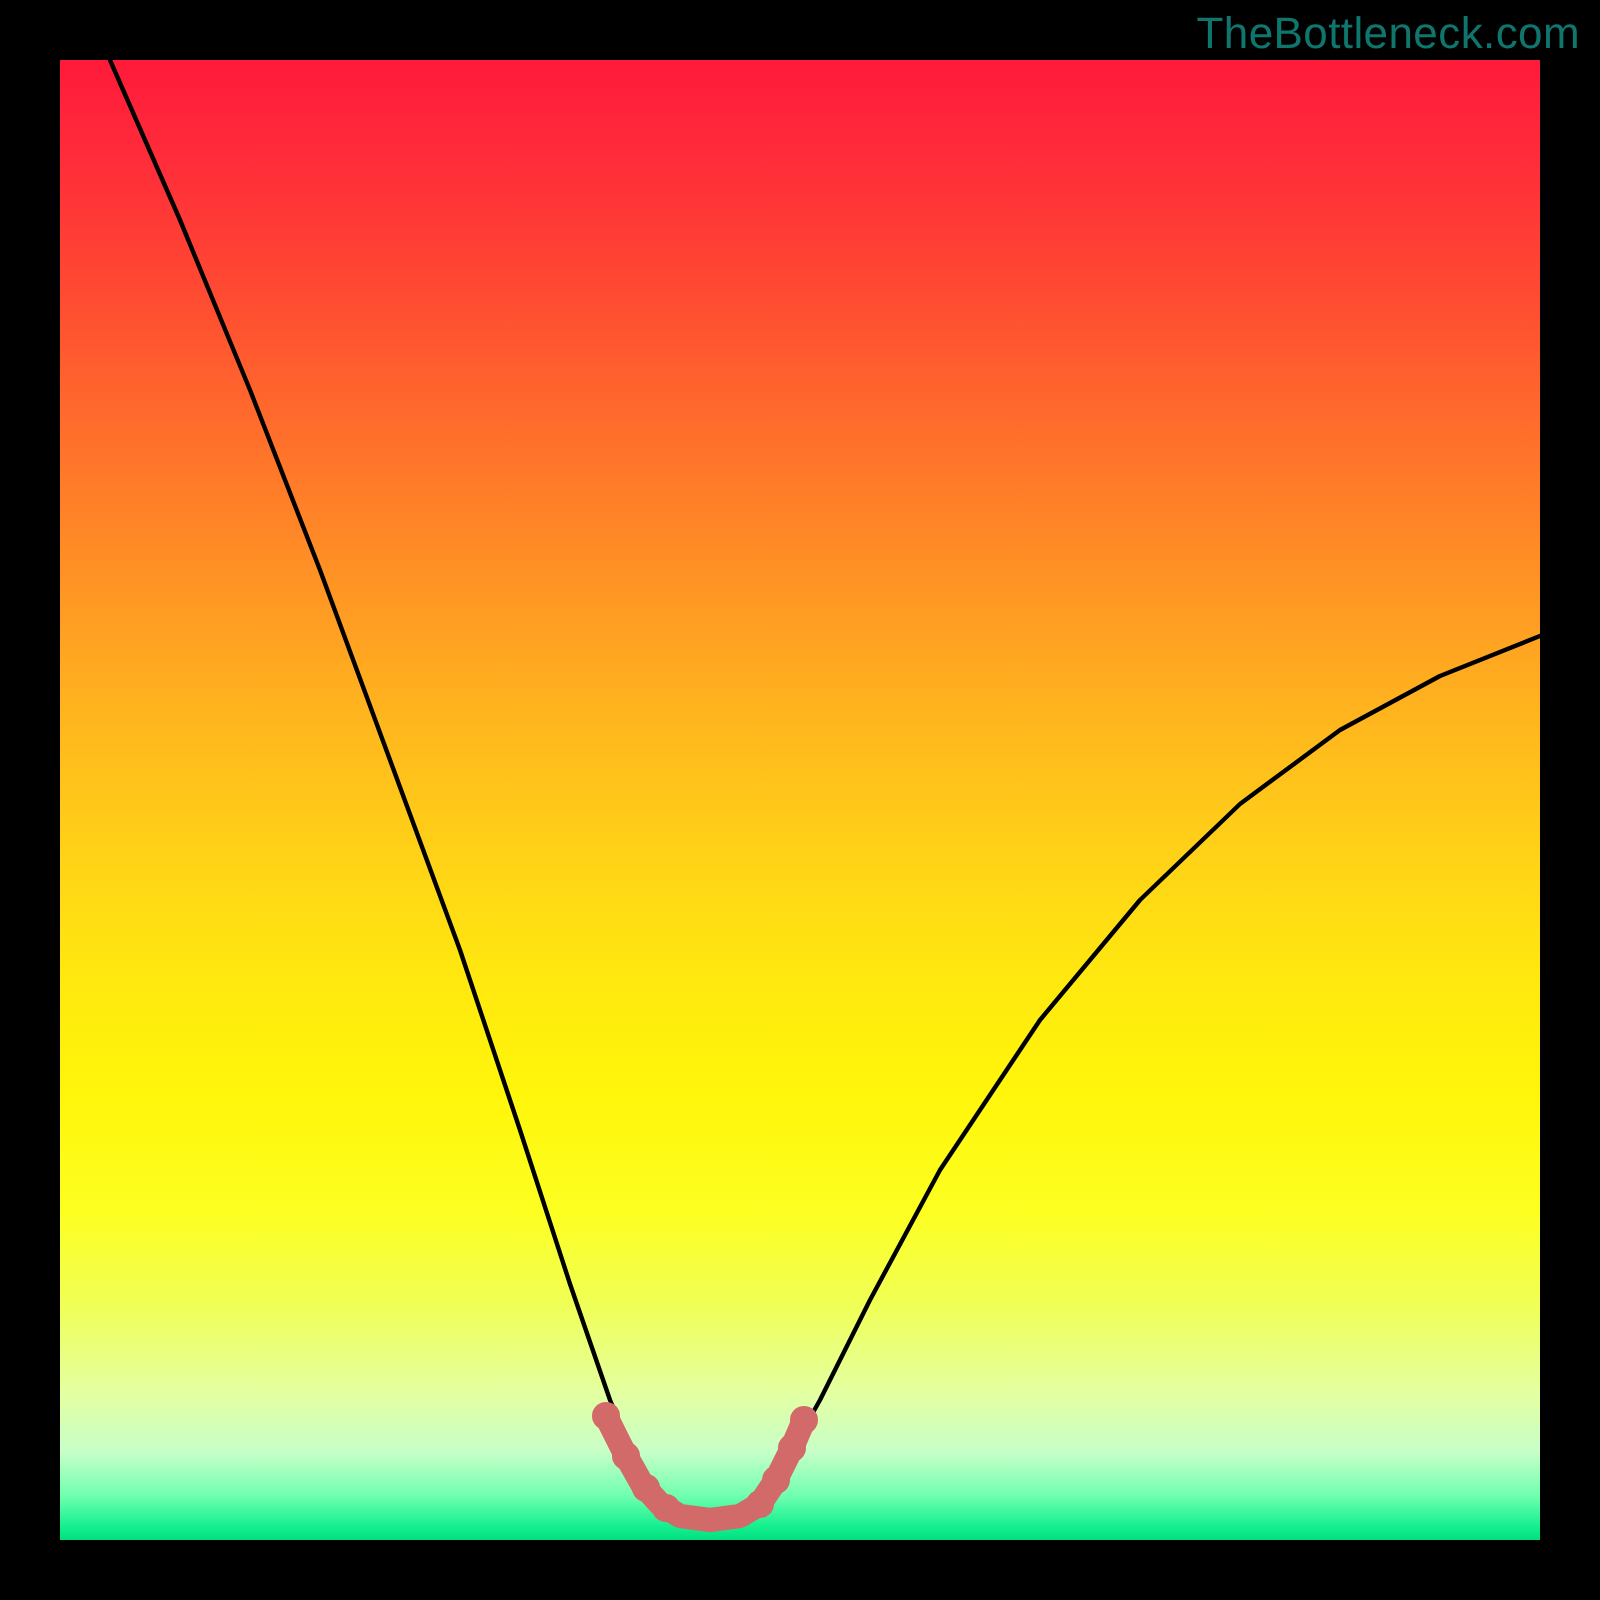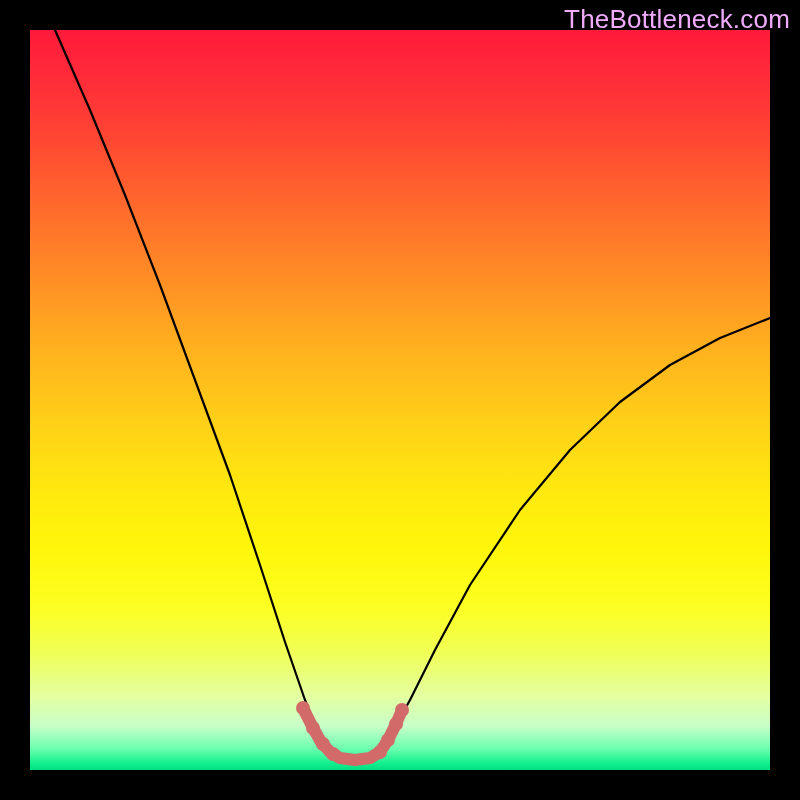--- a/index.html
+++ b/index.html
@@ -53,22 +53,22 @@
   svg.curve {
     position: absolute;
     inset: 0;
     width: 100%;
     height: 100%;
   }
   .watermark {
     position: absolute;
     top: 4px;
     right: 10px;
-    color: #f0abfc;
-    font-size: 26px;
+    color: #0f766e;
+    font-size: 22px;
     letter-spacing: 0.2px;
     user-select: none;
   }
 </style>
 </head>
 <body>
 
 <div class="frame">
   <div class="watermark">TheBottleneck.com</div>
   <div class="plot">

